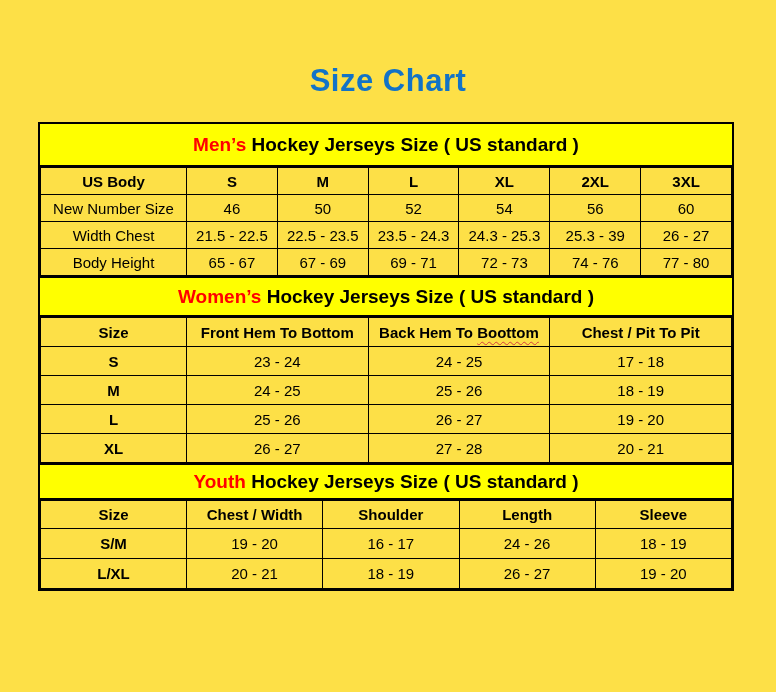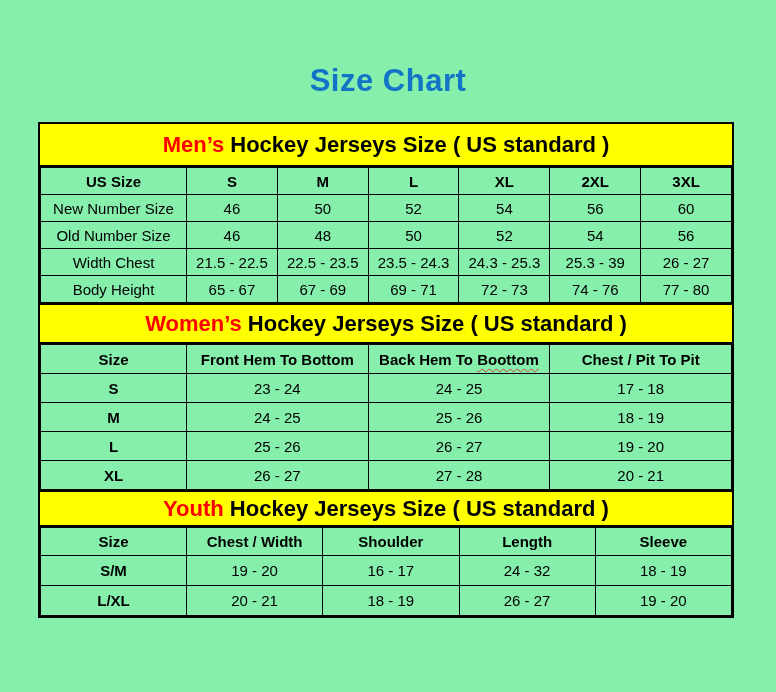--- a/index.html
+++ b/index.html
@@ -6,21 +6,21 @@
     margin: 0;
     padding: 0;
     background: #ffffff;
     font-family: "Liberation Sans", sans-serif;
     color: #000000;
   }
   .page {
     position: relative;
     width: 776px;
     height: 692px;
-    background: #86efac;
+    background: #fde047;
     overflow: hidden;
   }
   .title {
     position: absolute;
     top: 63px;
     left: 0;
     width: 100%;
     margin: 0;
     text-align: center;
     font-size: 31px;
@@ -30,21 +30,21 @@
   .chart {
     position: absolute;
     left: 38px;
     top: 122px;
     width: 692px;
     border: 2px solid #000000;
   }
   .band {
     text-align: center;
     font-weight: 700;
-    font-size: 22px;
+    font-size: 19px;
     line-height: 17px;
     border-bottom: 2px solid #000000;
   }
   .band-mens   { padding: 12px 0; }
   .band-womens { padding: 10px 0; border-top: 2px solid #000000; }
   .band-youth  { padding: 8px 0;  border-top: 2px solid #000000; }
   table {
     width: 100%;
     border-collapse: collapse;
     table-layout: fixed;
@@ -86,49 +86,40 @@
           <col class="label-col">
           <col>
           <col>
           <col>
           <col>
           <col>
           <col>
         </colgroup>
         <thead>
           <tr>
-            <th>US Size</th>
+            <th>US Body</th>
             <th>S</th>
             <th>M</th>
             <th>L</th>
             <th>XL</th>
             <th>2XL</th>
             <th>3XL</th>
           </tr>
         </thead>
         <tbody>
           <tr>
             <td>New Number Size</td>
             <td>46</td>
             <td>50</td>
             <td>52</td>
             <td>54</td>
             <td>56</td>
             <td>60</td>
           </tr>
           <tr>
-            <td>Old Number Size</td>
-            <td>46</td>
-            <td>48</td>
-            <td>50</td>
-            <td>52</td>
-            <td>54</td>
-            <td>56</td>
-          </tr>
-          <tr>
             <td>Width Chest</td>
             <td>21.5 - 22.5</td>
             <td>22.5 - 23.5</td>
             <td>23.5 - 24.3</td>
             <td>24.3 - 25.3</td>
             <td>25.3 - 39</td>
             <td>26 - 27</td>
           </tr>
           <tr>
             <td>Body Height</td>
@@ -200,21 +191,21 @@
             <th>Shoulder</th>
             <th>Length</th>
             <th>Sleeve</th>
           </tr>
         </thead>
         <tbody>
           <tr>
             <td class="rowlabel-bold">S/M</td>
             <td>19 - 20</td>
             <td>16 - 17</td>
-            <td>24 - 32</td>
+            <td>24 - 26</td>
             <td>18 - 19</td>
           </tr>
           <tr>
             <td class="rowlabel-bold">L/XL</td>
             <td>20 - 21</td>
             <td>18 - 19</td>
             <td>26 - 27</td>
             <td>19 - 20</td>
           </tr>
         </tbody>

